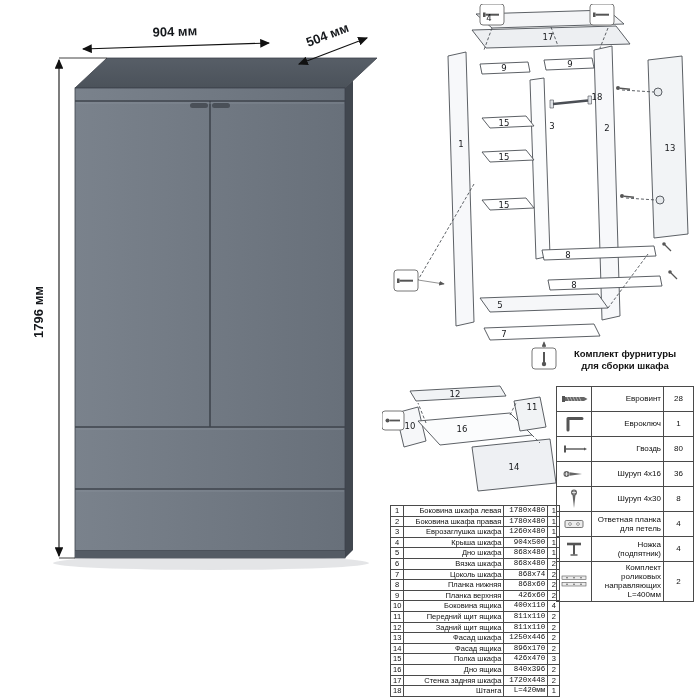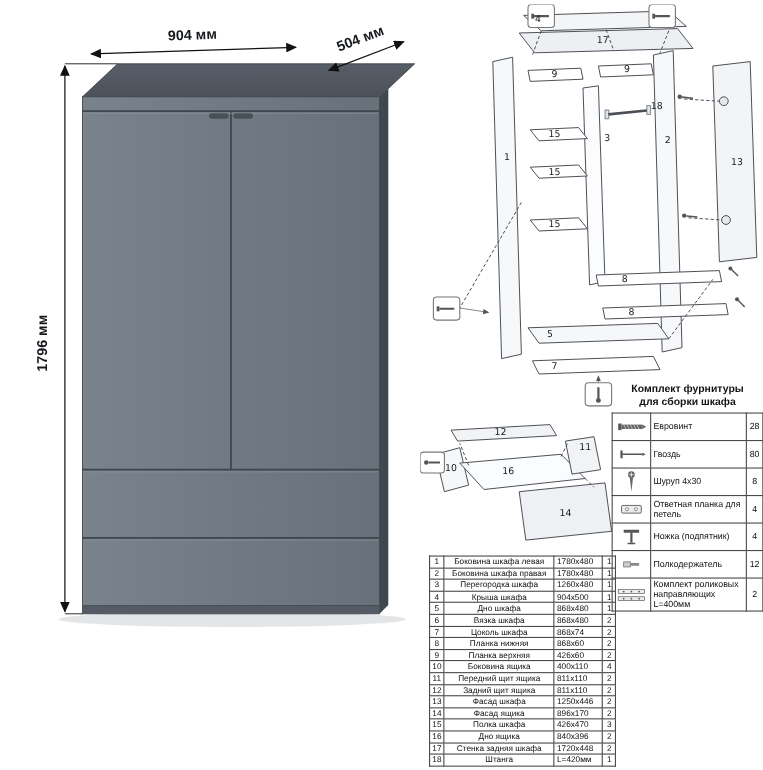--- a/index.html
+++ b/index.html
@@ -18,31 +18,31 @@
     position:absolute; transform:translate(-50%,-50%);
     font-family:"DejaVu Sans",sans-serif; font-size:8.5px; color:#16181b; line-height:1;
   }
   
   #parts-table { position:absolute; left:390px; top:505px; border-collapse:collapse; }
   #parts-table td {
     border:1px solid #4a4a4a; font-size:7.5px; line-height:1; height:10.6px;
     padding:0 2px; white-space:nowrap; color:#101010;
   }
   td.pt-num { width:13px; text-align:center; }
-  td.pt-name { width:100px; text-align:center; }
-  td.pt-size { width:44px; text-align:left; }
+  td.pt-name { width:100px; text-align:right; }
+  td.pt-size { width:44px; text-align:right;font-family:Liberation Mono, monospace; }
   td.pt-qty { width:12px; text-align:center; }
   
   #hardware { position:absolute; left:556px; top:348px; width:138px; }
-  #hardware-title { font-weight:bold; font-size:9.5px; text-align:center; line-height:1.25; margin-bottom:3px; }
+  #hardware-title { font-weight:bold; font-size:9.5px; text-align:center; line-height:1.25; margin-bottom:14px; }
   #hardware-table { border-collapse:collapse; width:100%; }
   #hardware-table td { border:1px solid #4a4a4a; font-size:8px; line-height:1.15; padding:1px 2px; height:23px; color:#101010; }
   td.hw-icon-cell { width:31px; text-align:center; vertical-align:middle; }
-  td.hw-qty { width:15px; text-align:center;margin-left:16px; }
-  td.hw-name { text-align:left;margin-left:24px; }
+  td.hw-qty { width:30px; text-align:center;margin-left:16px; }
+  td.hw-name { text-align:right;margin-left:24px; }
   .hw-ico { width:30px; height:22px; display:inline-block; vertical-align:middle; }
 </style>
 </head>
 <body>
 
 <svg width="0" height="0" style="position:absolute" aria-hidden="true">
   <defs>
     <symbol id="ic-euroscrew" viewBox="0 0 30 22">
       <rect x="3" y="8" width="3" height="6" fill="#555"></rect>
       <rect x="6" y="9" width="19" height="4" fill="#666"></rect>
@@ -294,21 +294,21 @@
         <td class="pt-qty">1</td>
       </tr>
       <tr>
         <td class="pt-num">2</td>
         <td class="pt-name">Боковина шкафа правая</td>
         <td class="pt-size">1780x480</td>
         <td class="pt-qty">1</td>
       </tr>
       <tr>
         <td class="pt-num">3</td>
-        <td class="pt-name">Перегородка шкафа</td>
+        <td class="pt-name">Еврозаглушка шкафа</td>
         <td class="pt-size">1260x480</td>
         <td class="pt-qty">1</td>
       </tr>
       <tr>
         <td class="pt-num">4</td>
         <td class="pt-name">Крыша шкафа</td>
         <td class="pt-size">904x500</td>
         <td class="pt-qty">1</td>
       </tr>
       <tr>
@@ -407,52 +407,59 @@
     <tbody>
         <tr>
           <td class="hw-icon-cell"><svg class="hw-ico" viewBox="0 0 30 22">
               <use href="#ic-euroscrew"></use>
             </svg></td>
           <td class="hw-name">Евровинт</td>
           <td class="hw-qty">28</td>
         </tr>
         <tr>
           <td class="hw-icon-cell"><svg class="hw-ico" viewBox="0 0 30 22">
+              <use href="#ic-hexkey"></use>
+            </svg></td>
+          <td class="hw-name">Евроключ</td>
+          <td class="hw-qty">1</td>
+        </tr>
+        <tr>
+          <td class="hw-icon-cell"><svg class="hw-ico" viewBox="0 0 30 22">
               <use href="#ic-nail"></use>
             </svg></td>
           <td class="hw-name">Гвоздь</td>
           <td class="hw-qty">80</td>
         </tr>
         <tr>
           <td class="hw-icon-cell"><svg class="hw-ico" viewBox="0 0 30 22">
+              <use href="#ic-screw16"></use>
+            </svg></td>
+          <td class="hw-name">Шуруп 4x16</td>
+          <td class="hw-qty">36</td>
+        </tr>
+        <tr>
+          <td class="hw-icon-cell"><svg class="hw-ico" viewBox="0 0 30 22">
               <use href="#ic-screw30"></use>
             </svg></td>
           <td class="hw-name">Шуруп 4x30</td>
           <td class="hw-qty">8</td>
         </tr>
         <tr>
           <td class="hw-icon-cell"><svg class="hw-ico" viewBox="0 0 30 22">
               <use href="#ic-strikeplate"></use>
             </svg></td>
           <td class="hw-name">Ответная планка для петель</td>
           <td class="hw-qty">4</td>
         </tr>
         <tr>
           <td class="hw-icon-cell"><svg class="hw-ico" viewBox="0 0 30 22">
               <use href="#ic-foot"></use>
             </svg></td>
           <td class="hw-name">Ножка (подпятник)</td>
           <td class="hw-qty">4</td>
-        </tr>
-        <tr>
-          <td class="hw-icon-cell"><svg class="hw-ico" viewBox="0 0 30 22">
-              <use href="#ic-shelfpin"></use>
-            </svg></td>
-          <td class="hw-name">Полкодержатель</td>
-          <td class="hw-qty">12</td>
         </tr>
         <tr>
           <td class="hw-icon-cell"><svg class="hw-ico" viewBox="0 0 30 22">
               <use href="#ic-slides"></use>
             </svg></td>
           <td class="hw-name">Комплект роликовых направляющих L=400мм</td>
           <td class="hw-qty">2</td>
         </tr>
       </tbody>
   </table>

